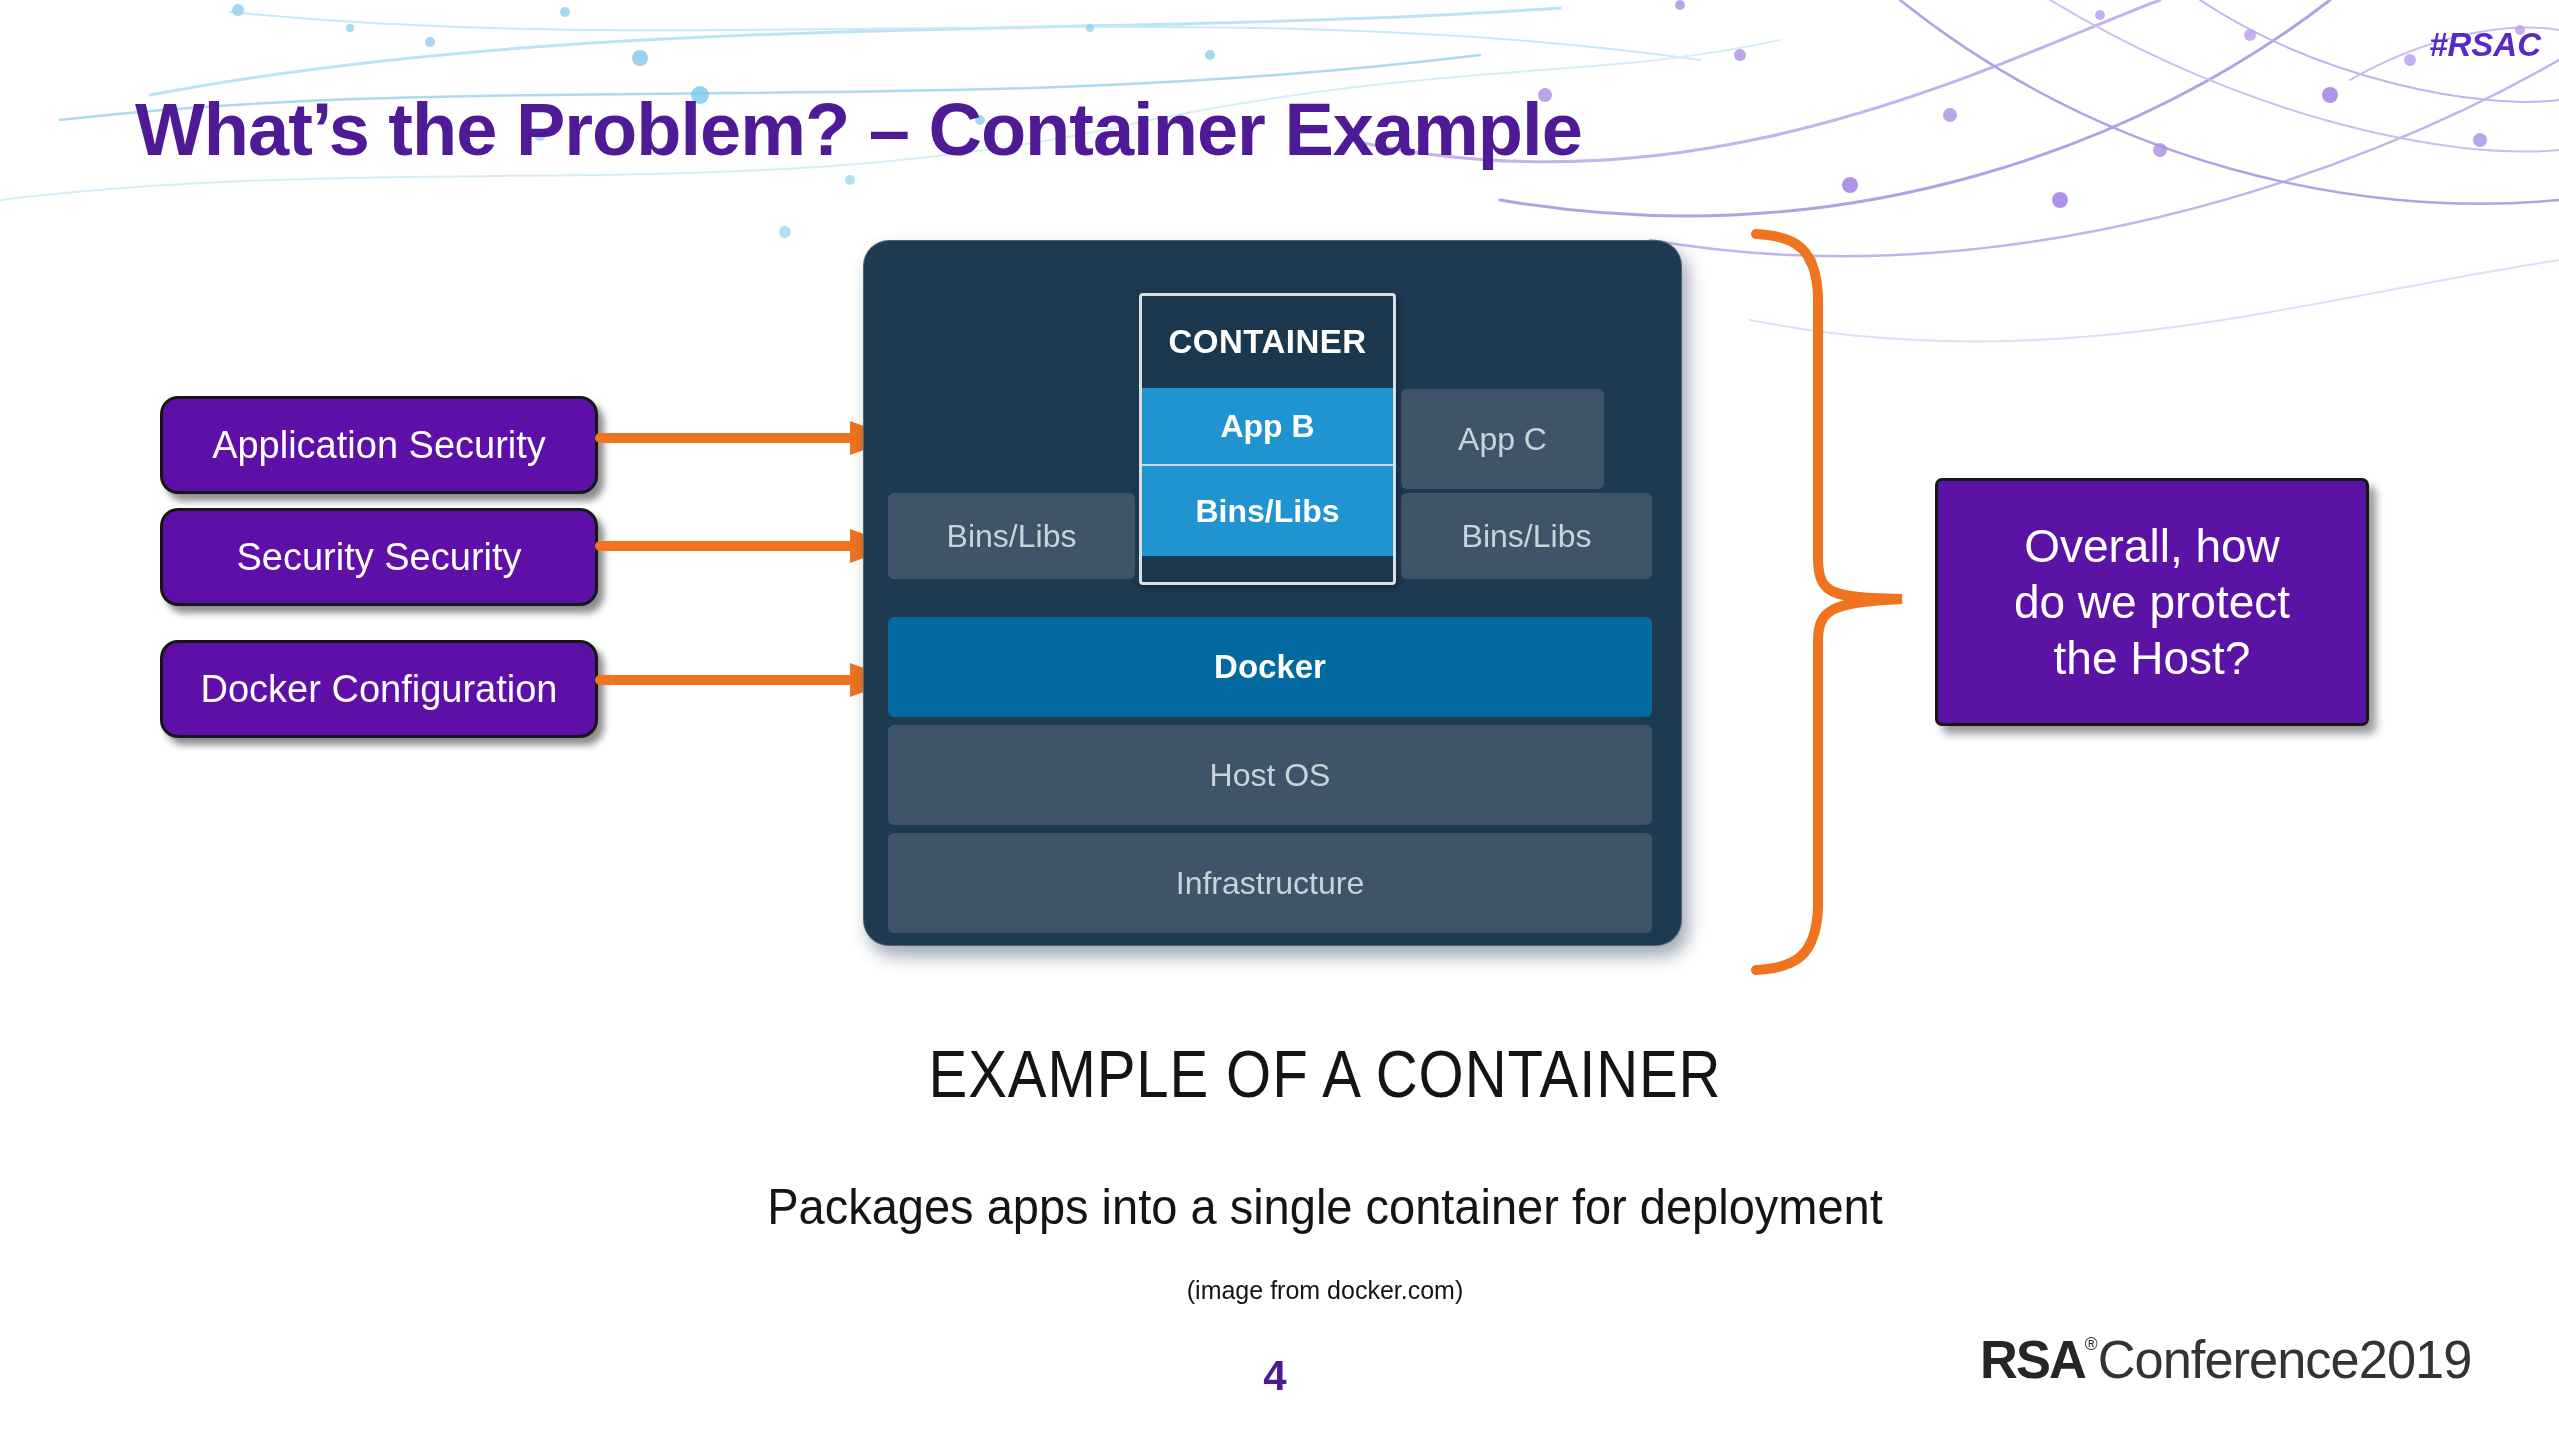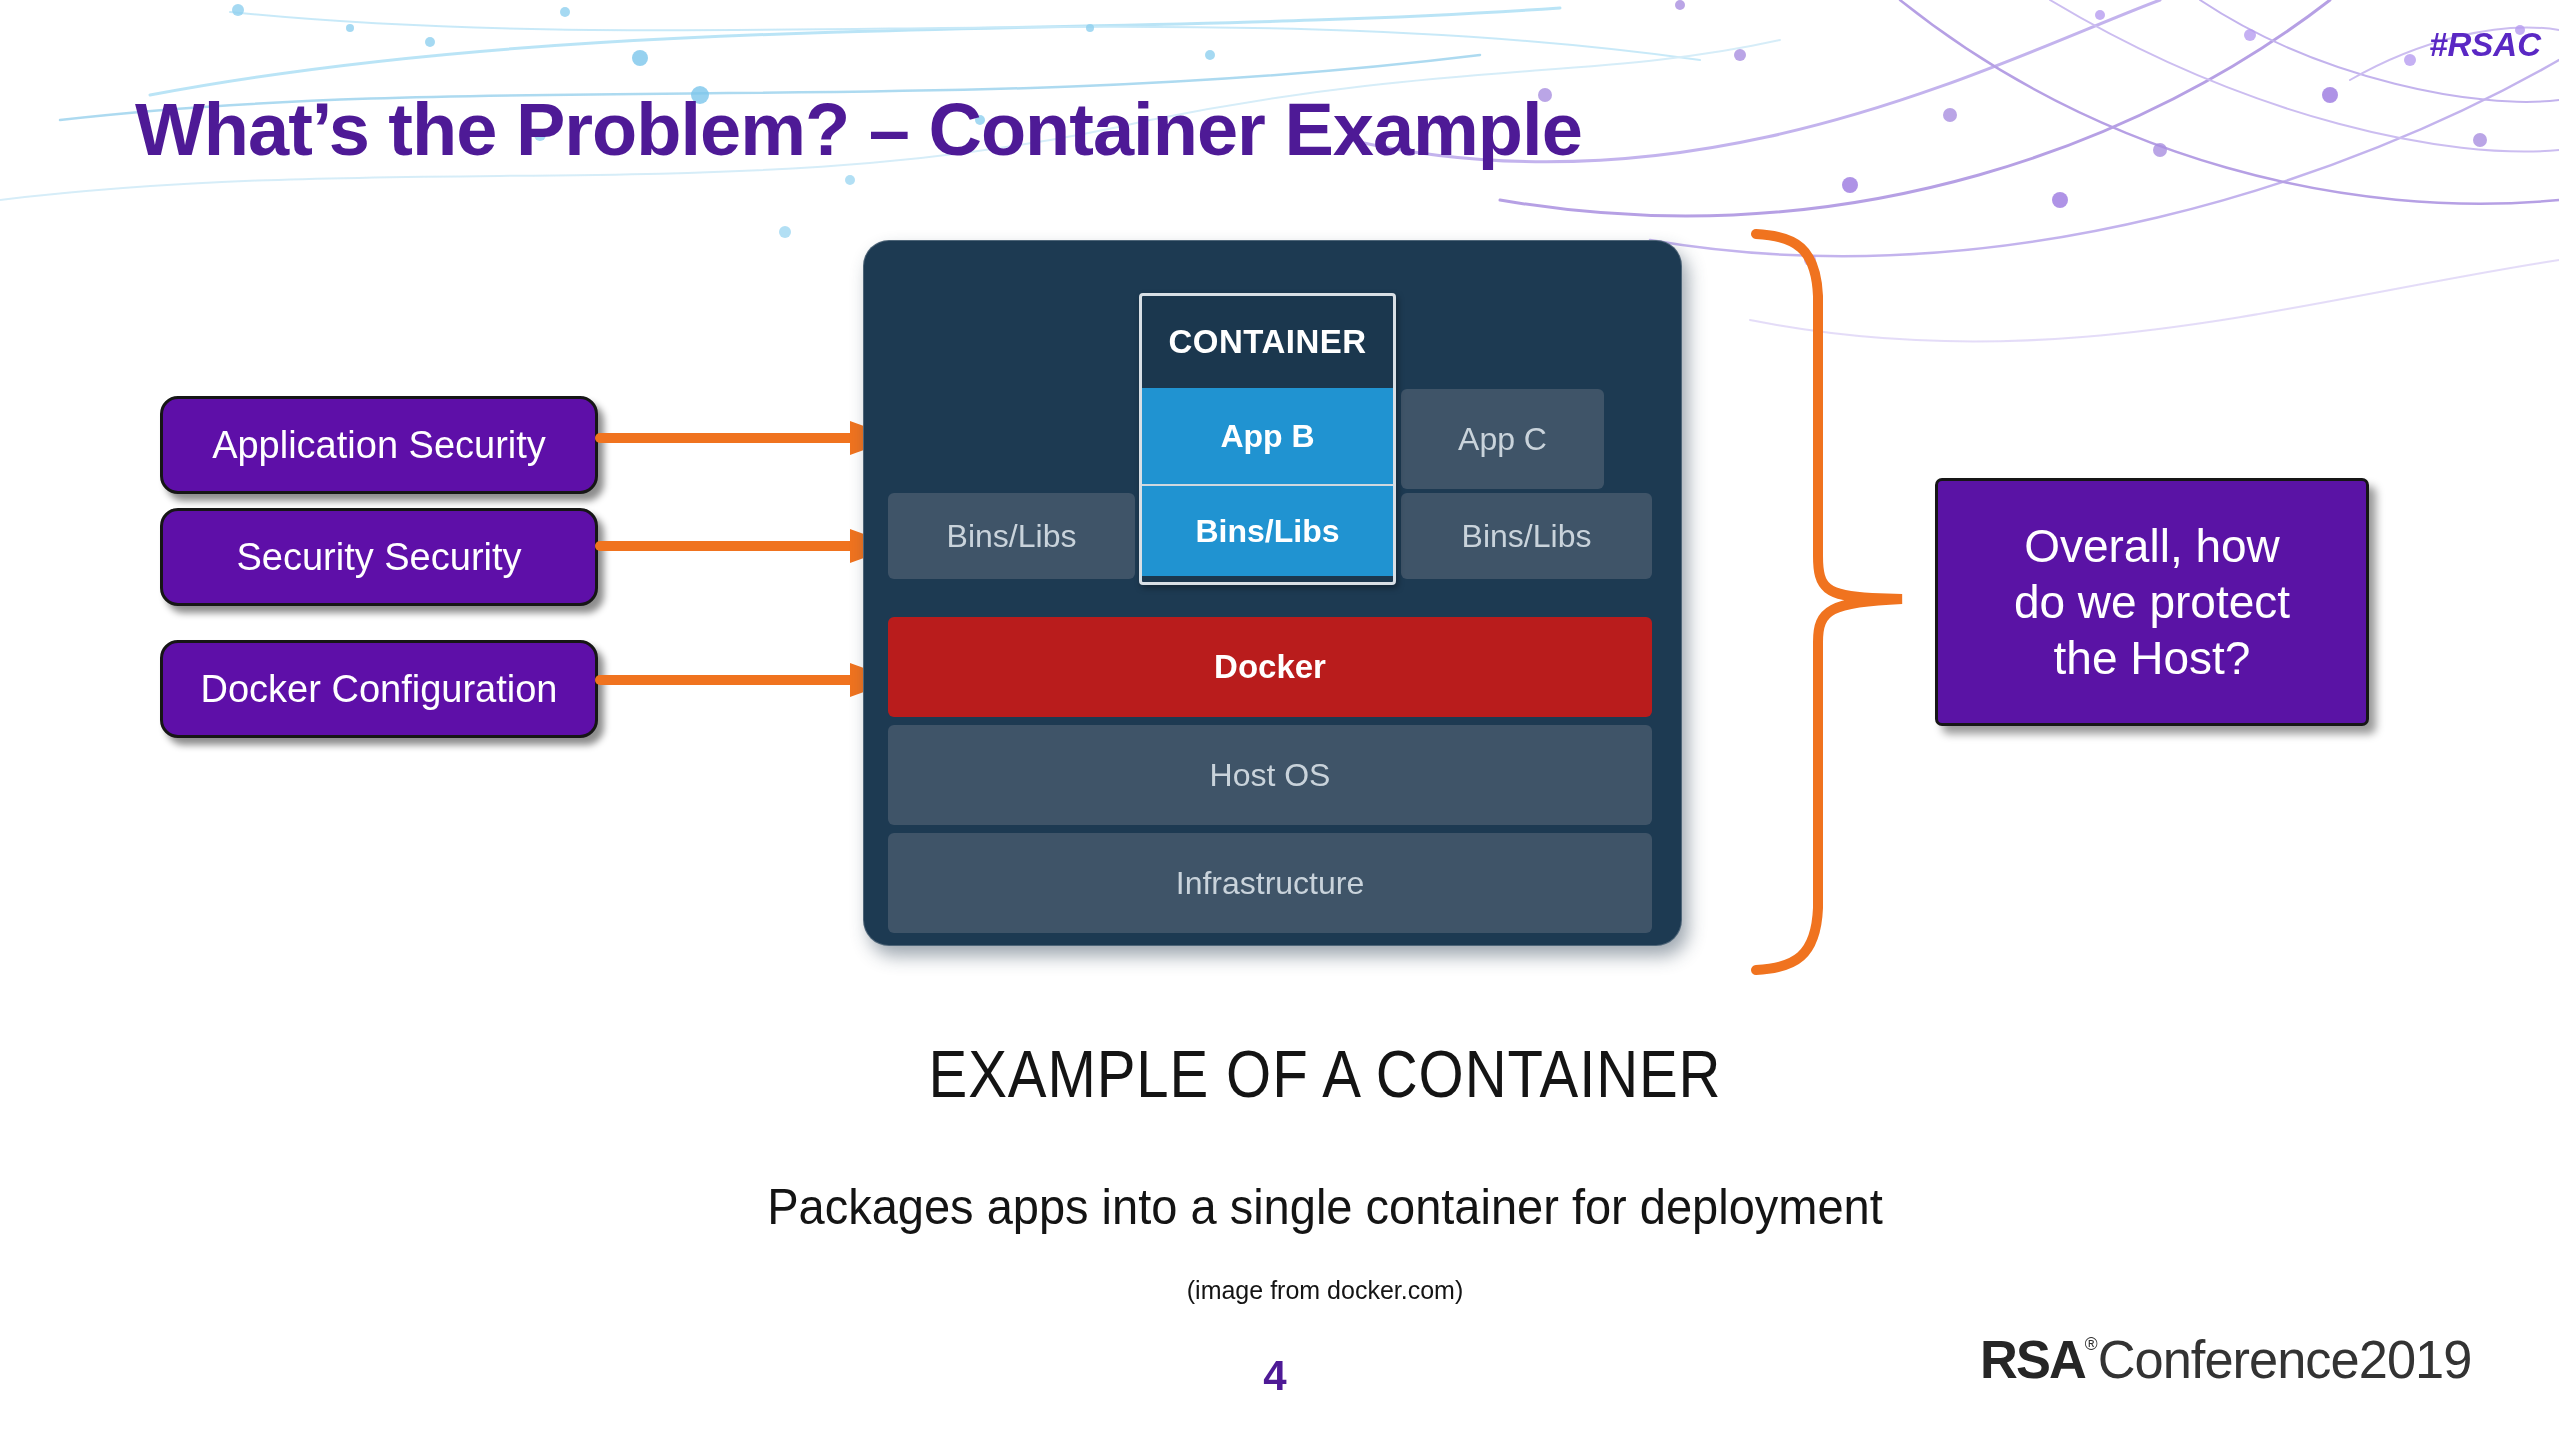--- a/index.html
+++ b/index.html
@@ -55,25 +55,25 @@
     box-shadow:2px 3px 6px rgba(0,0,0,0.35);
   }
   .container-head{
     height:92px;display:flex;align-items:center;justify-content:center;
     color:#ffffff;font-weight:bold;font-size:33px;letter-spacing:0.5px;
   }
   .cblue{
     display:flex;align-items:center;justify-content:center;
     background:#2093d1;color:#ffffff;font-weight:bold;font-size:32px;
   }
-  .appB{height:96px;}
+  .appB{height:76px;}
   .cdivider{height:2px;background:#cfd8df;}
   .binsB{height:90px;}
   .layer{left:24px;width:764px;height:100px;}
-  .docker{top:376px;background:#b91c1c;color:#ffffff;font-weight:bold;font-size:33px;}
+  .docker{top:376px;background:#0369a1;color:#ffffff;font-weight:bold;font-size:33px;}
   .hostos{top:484px;background:#3f5468;}
   .infra{top:592px;background:#3f5468;}
   
   .callout{
     position:absolute;left:1935px;top:478px;width:428px;height:242px;
     background:#5a13a5;border:3px solid #161616;border-radius:7px;
     box-shadow:7px 8px 8px rgba(0,0,0,0.4);
     display:flex;flex-direction:column;align-items:center;justify-content:center;
     color:#ffffff;font-size:46px;line-height:1.22;text-align:center;
   }

